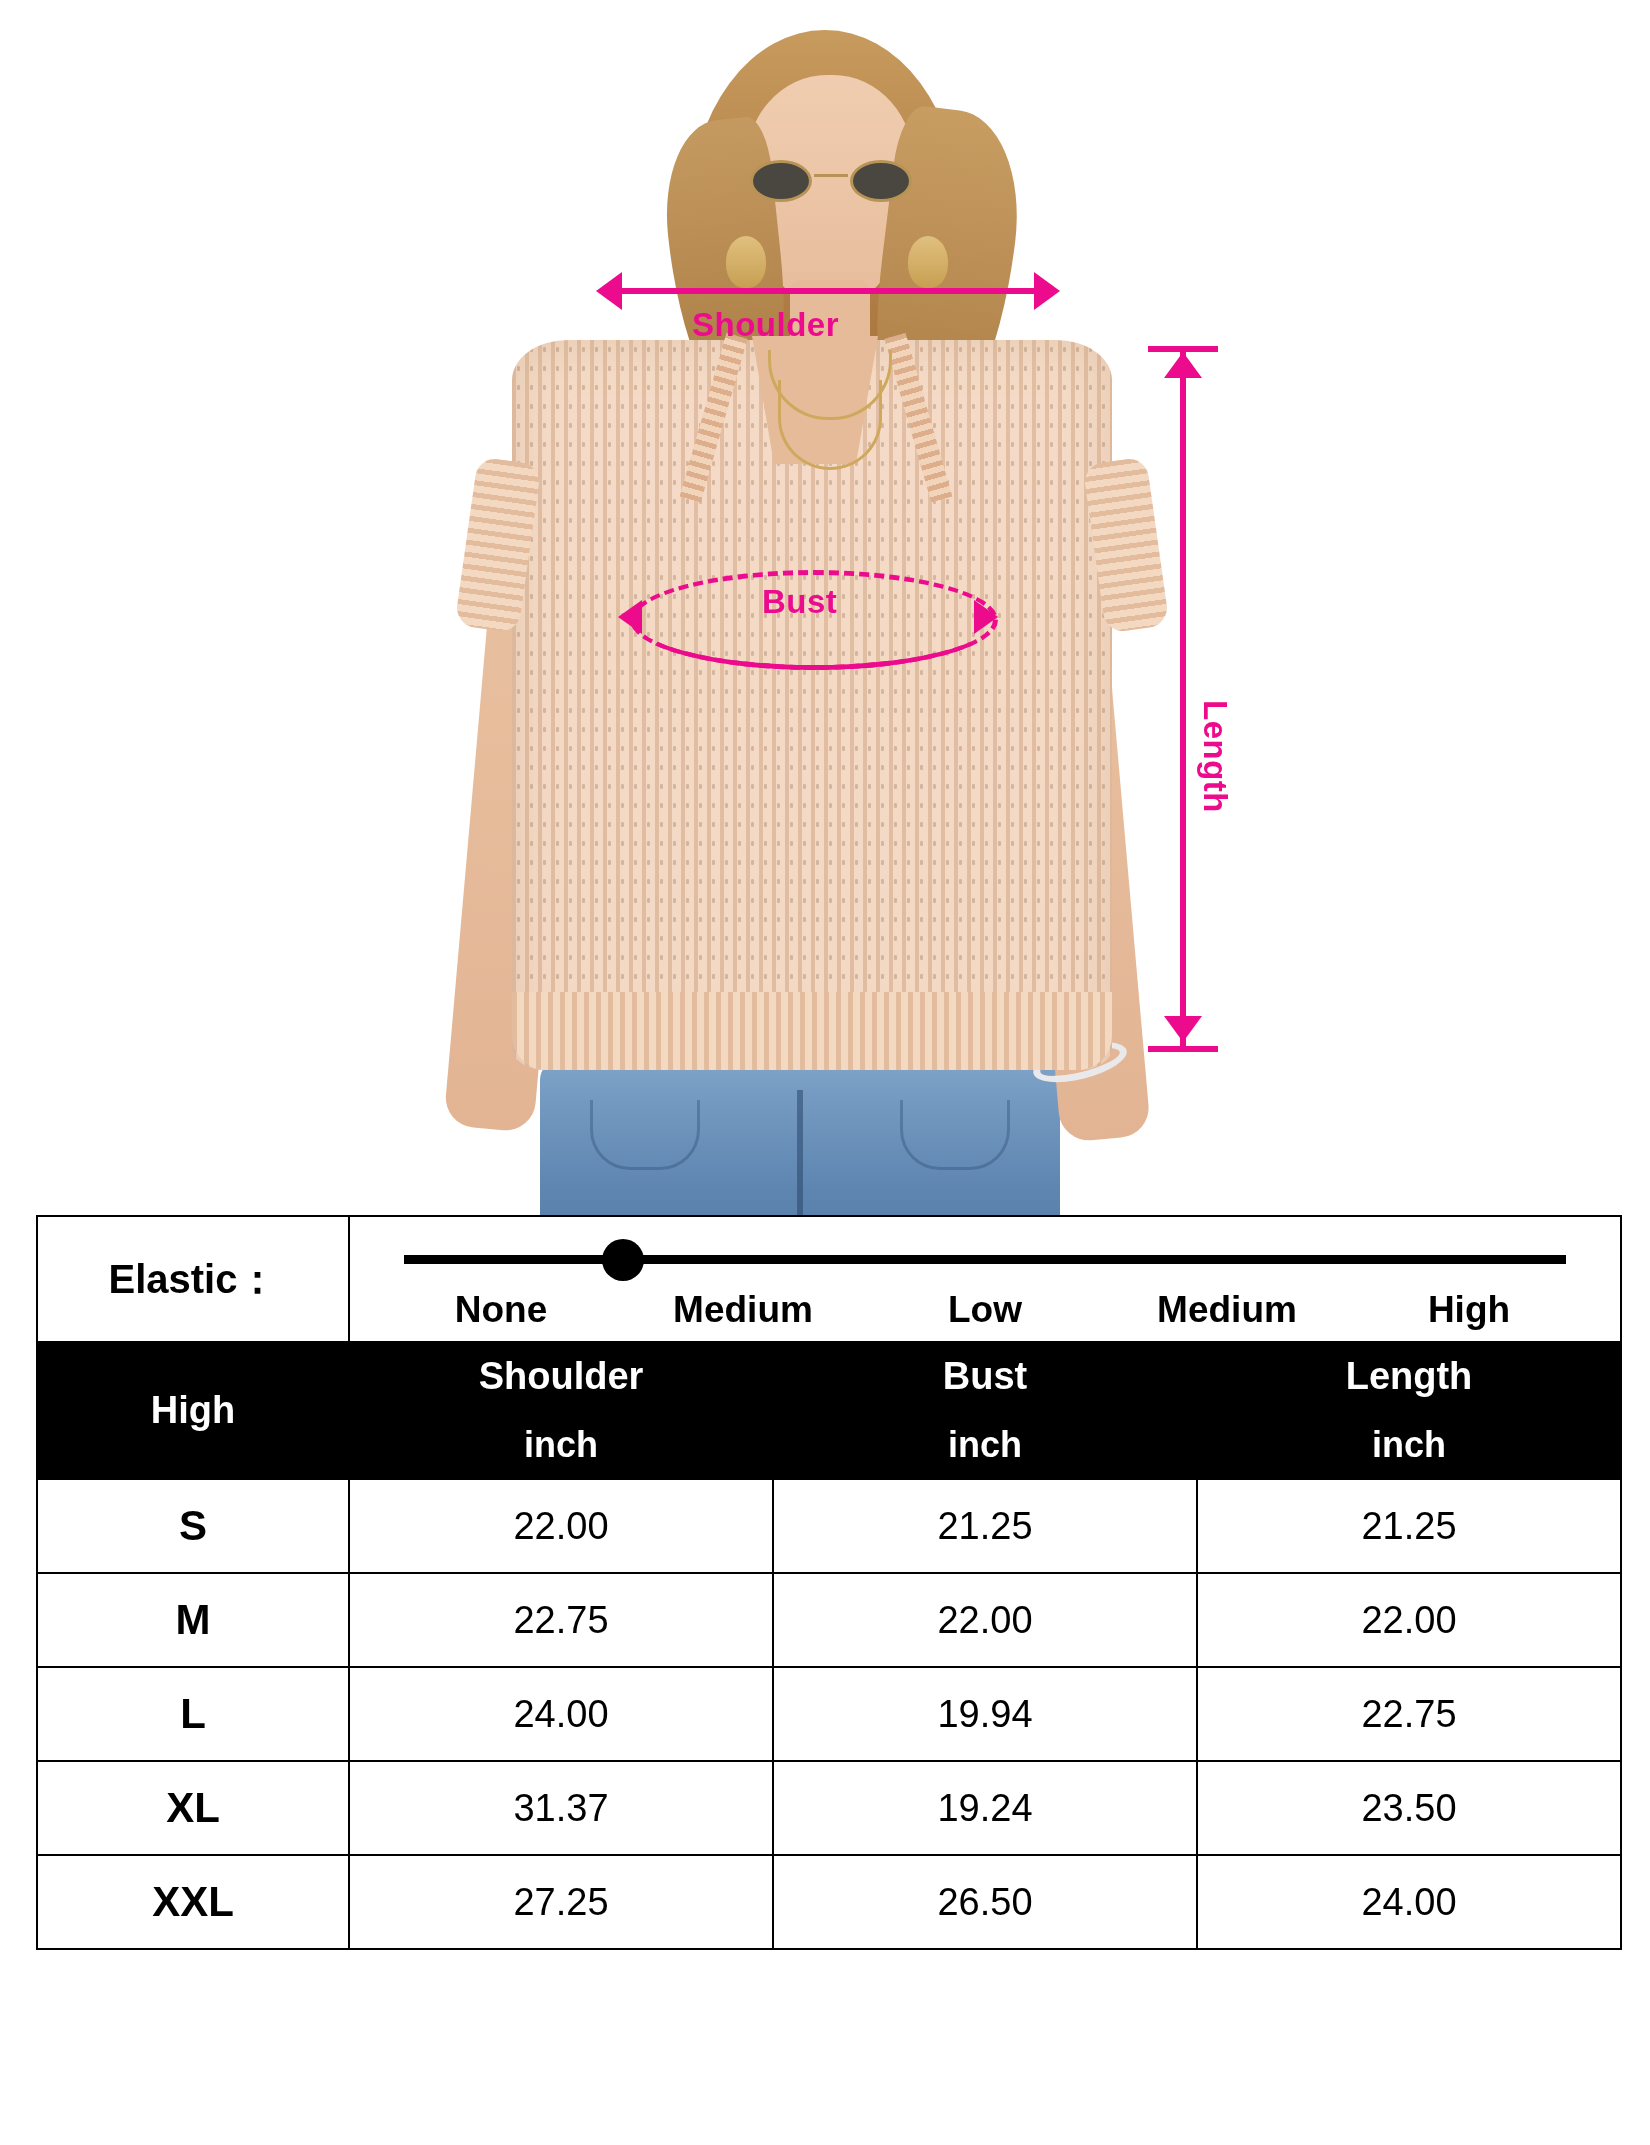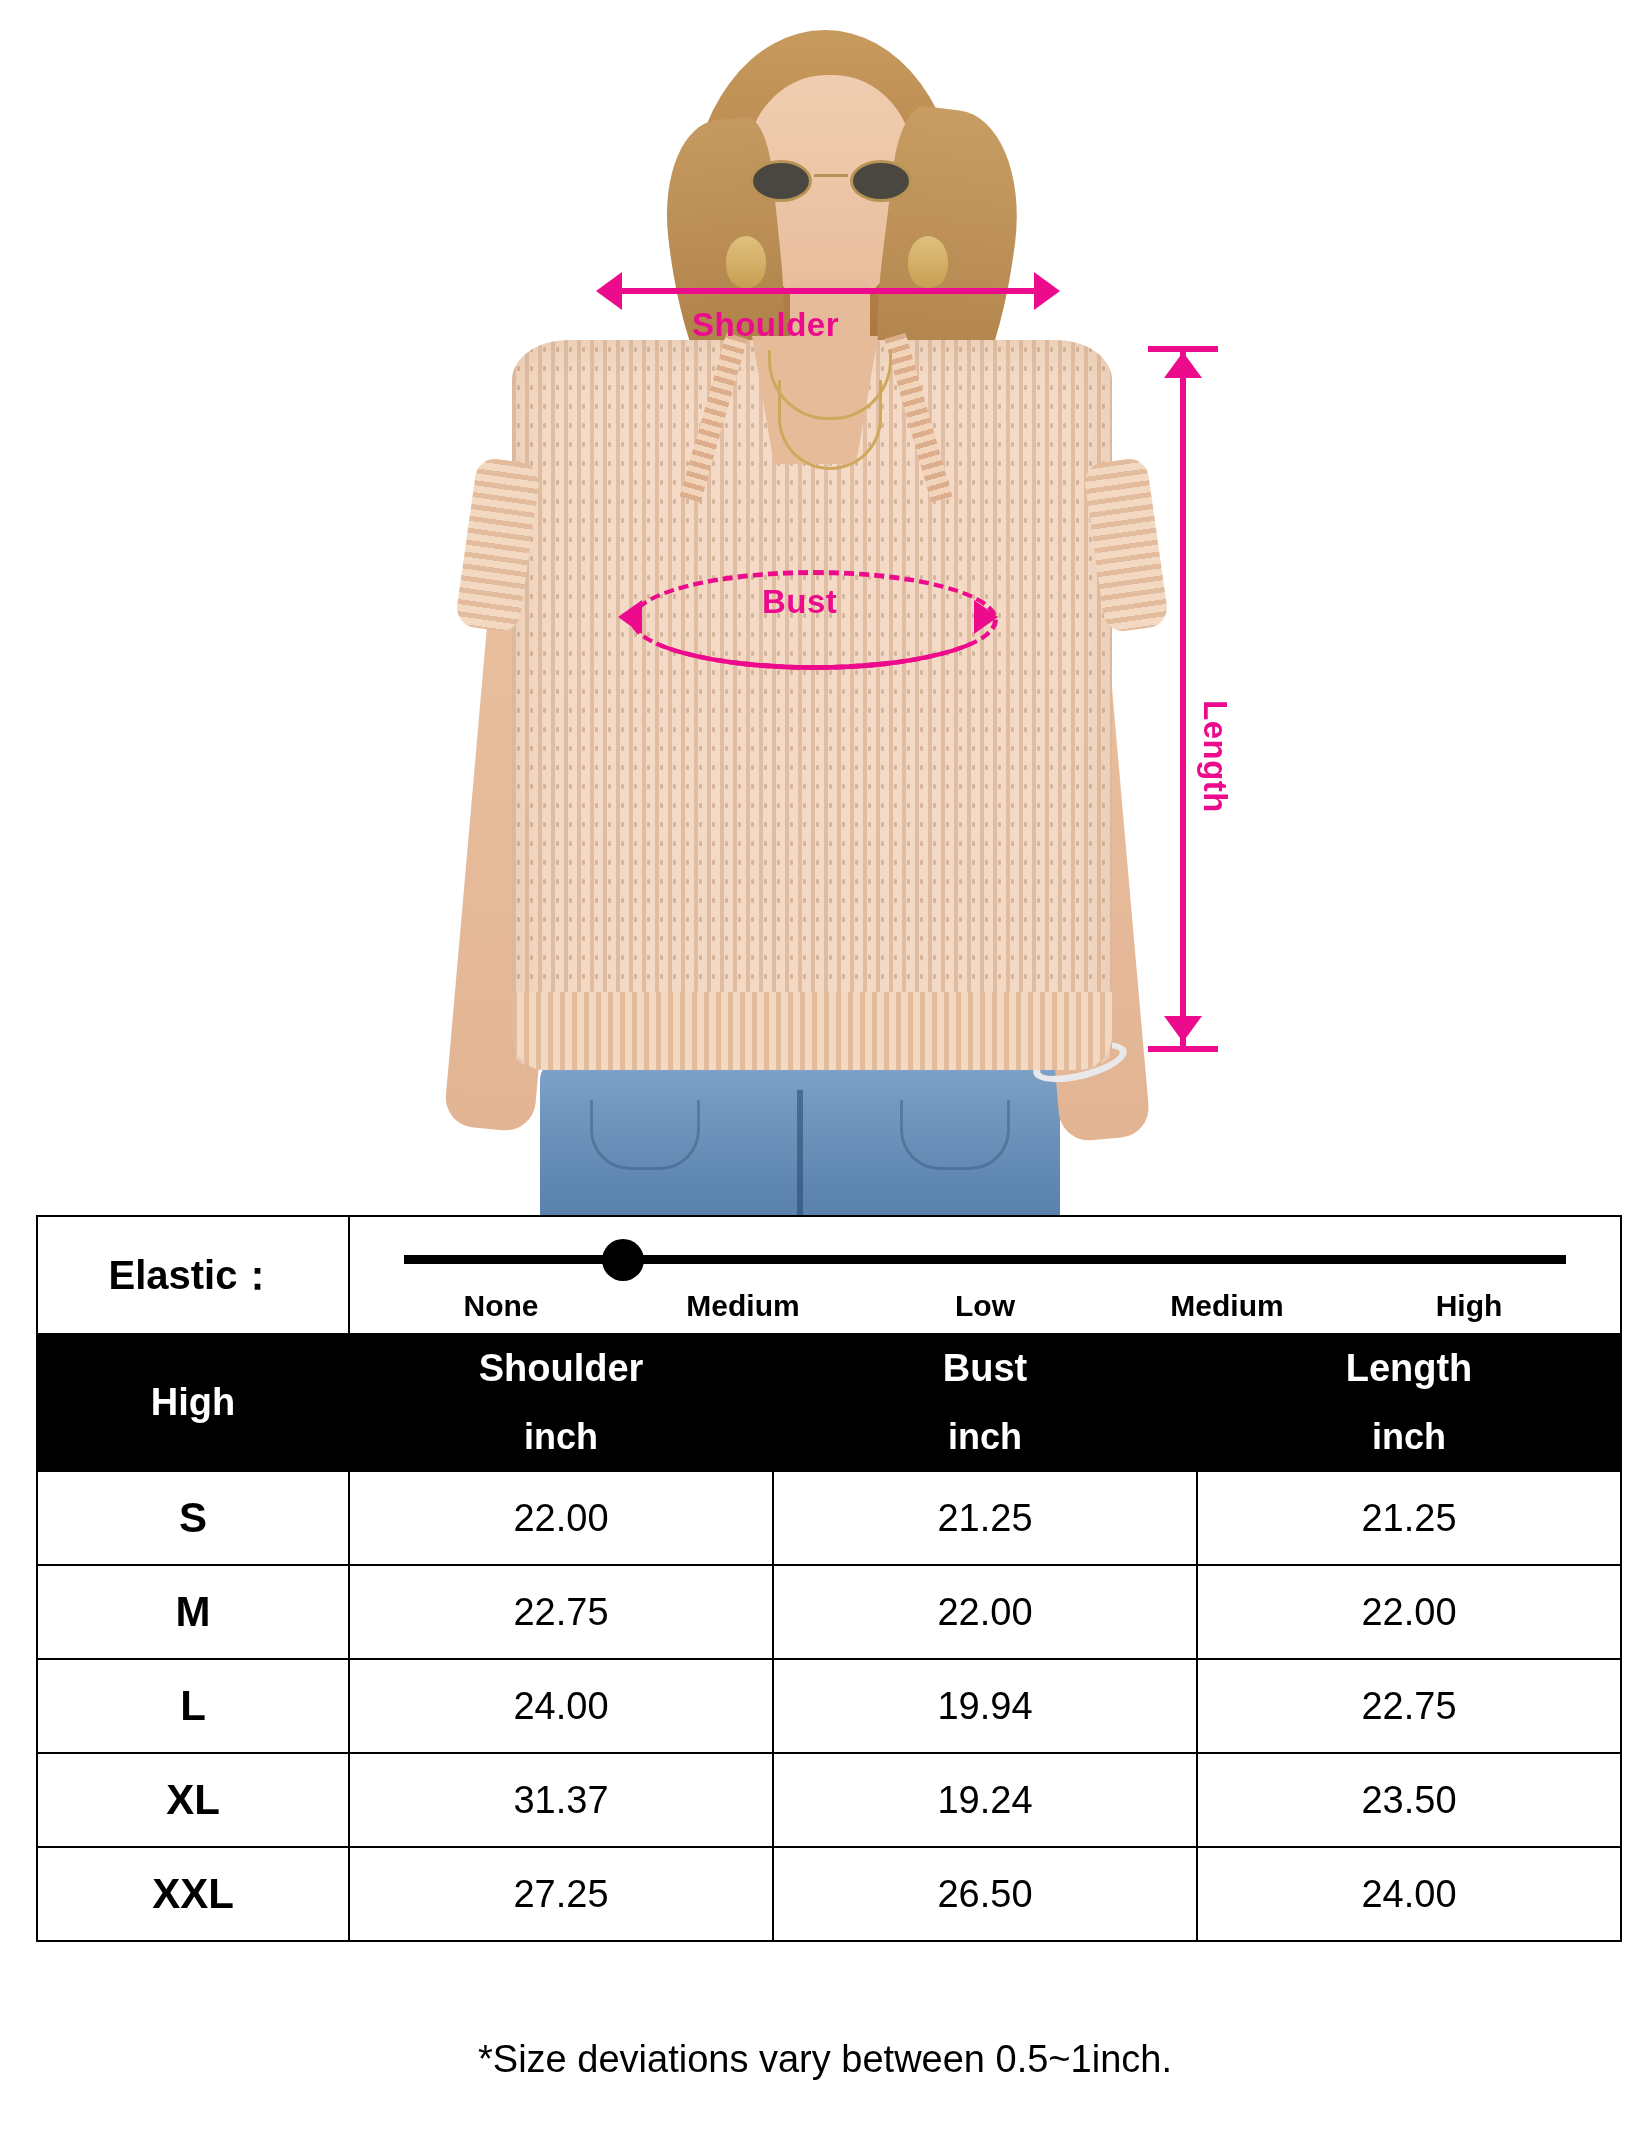--- a/index.html
+++ b/index.html
@@ -332,21 +332,21 @@
     left: 198px; top: 4px;
     width: 42px; height: 42px;
     border-radius: 50%;
     background: #000;
   }
   .scale-labels {
     display: flex;
     justify-content: flex-start;
     margin-top: 8px;
     padding: 0 6px;
-    font-size: 30px;
+    font-size: 37px;
     font-weight: bold;
     color: #000;
   }
   .scale-labels span { flex: 1; text-align: center; }
 
   .hdr-black {
     background: #000;
     color: #fff;
     font-weight: bold;
     font-size: 38px;
@@ -514,14 +514,13 @@
         <tr>
           <td class="size-name">XXL</td>
           <td class="val">27.25</td>
           <td class="val">26.50</td>
           <td class="val">24.00</td>
         </tr>
       </tbody>
     </table>
   </div>
 
-  <div class="footnote">*Size deviations vary between 0.5~1inch.</div>
 </div>
 
 </body></html>

